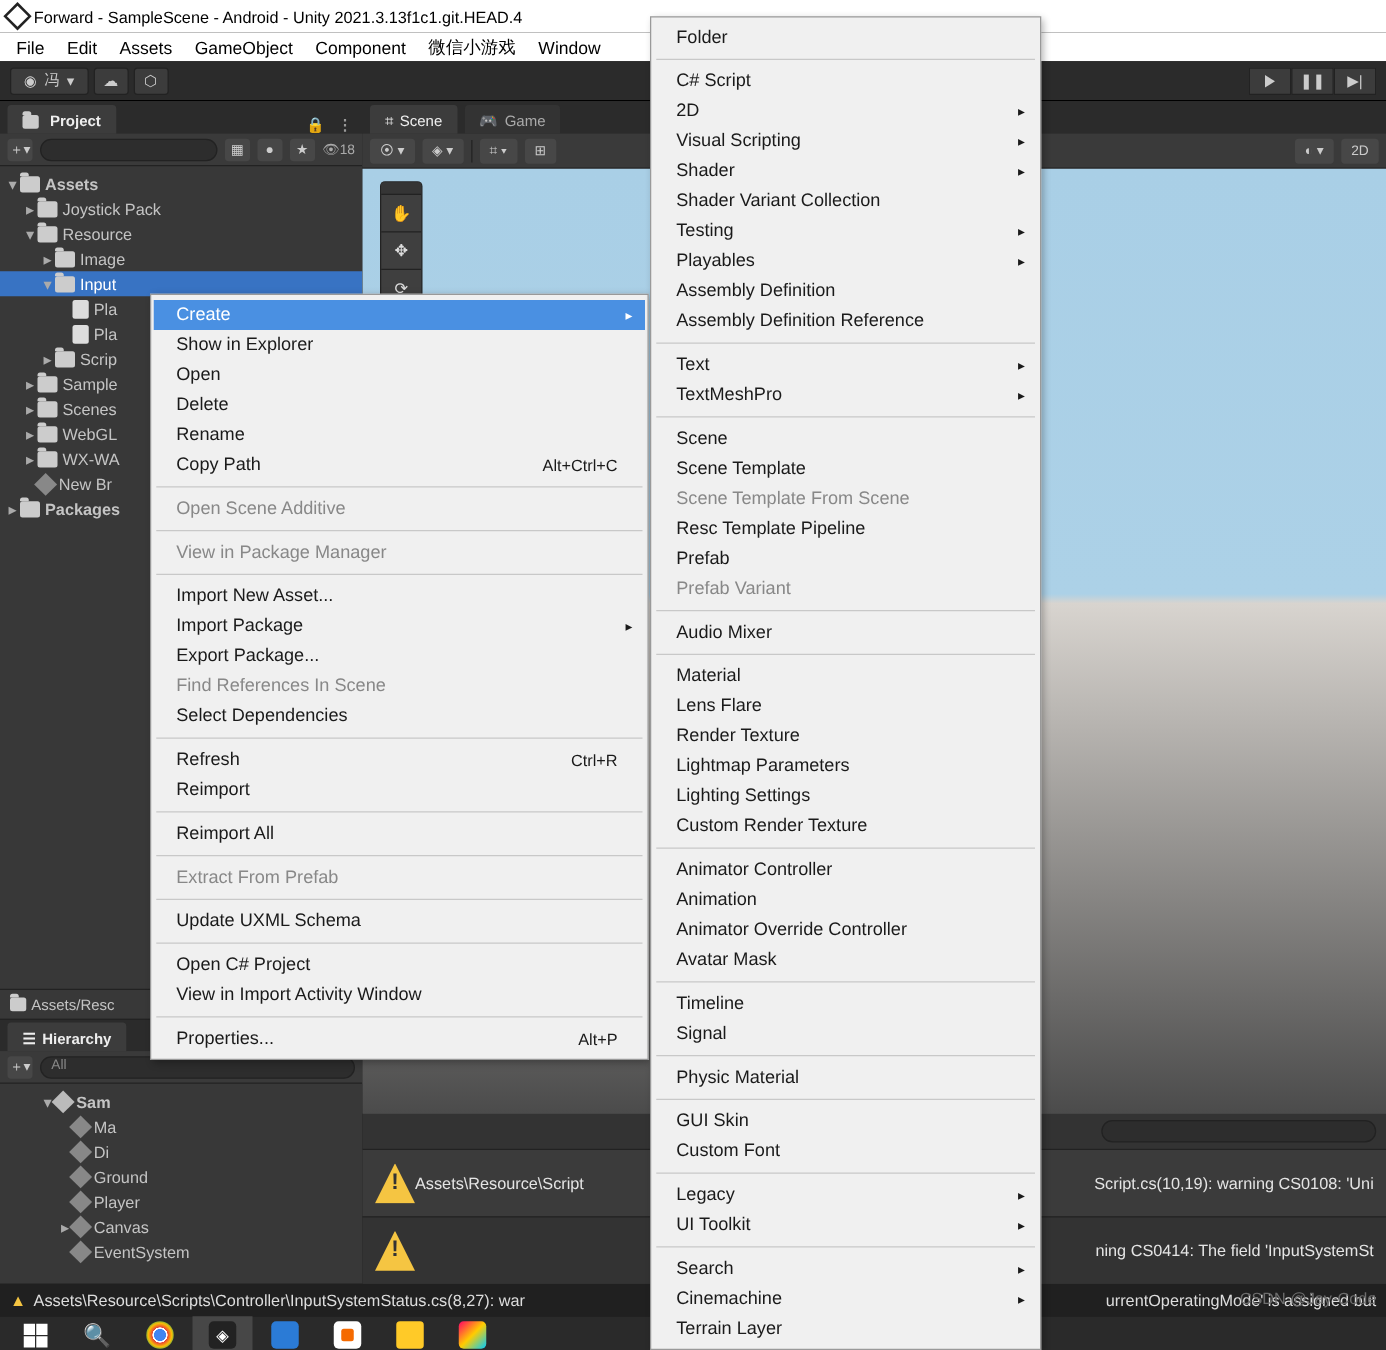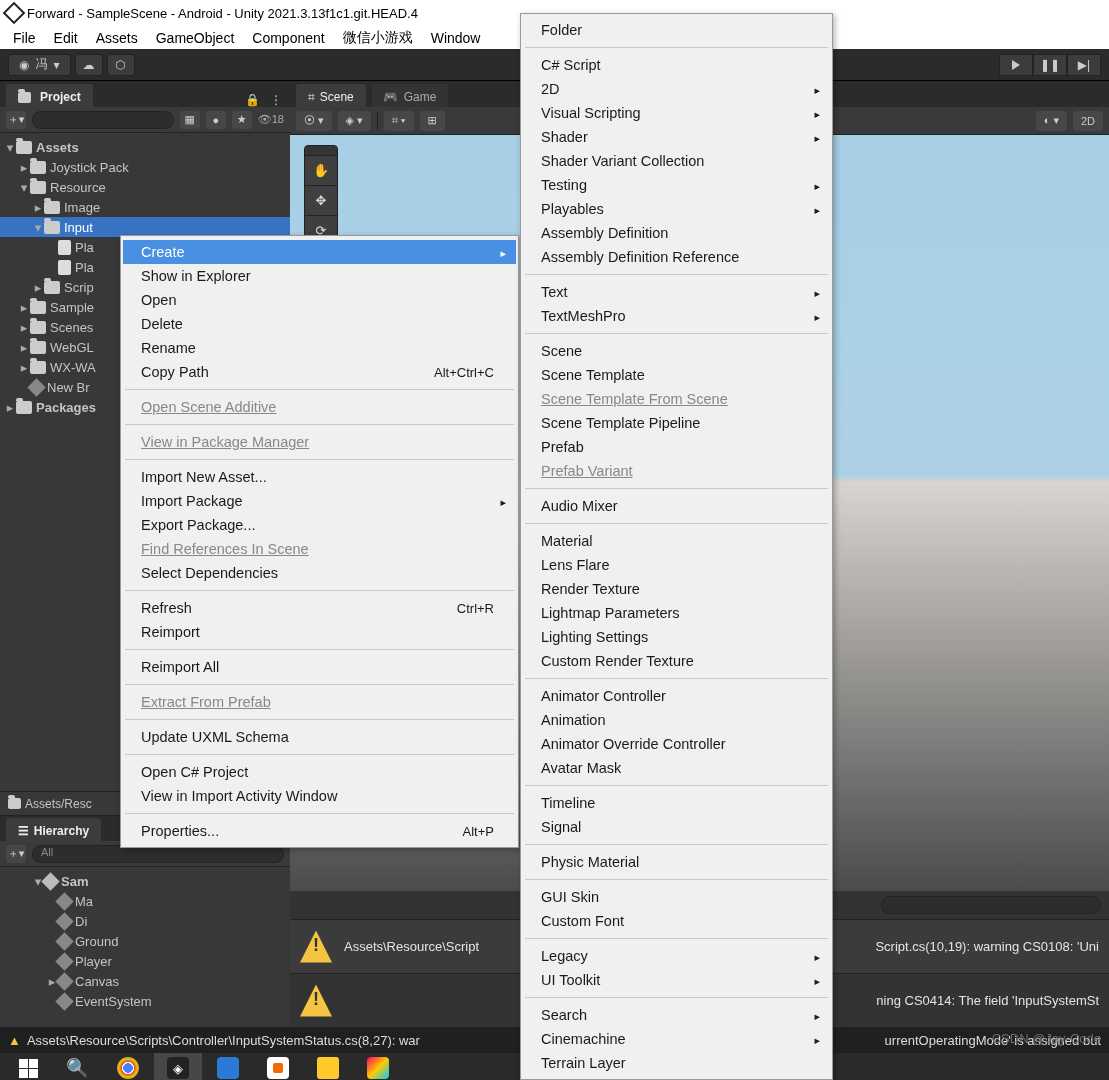--- a/index.html
+++ b/index.html
@@ -65,40 +65,40 @@
   
   .center{flex:1;display:flex;flex-direction:column;background:var(--bg);}
   .center .tabrow{height:26px;background:var(--bg-dark);display:flex;align-items:flex-end;}
   .scene-toolbar{height:28px;background:#3a3a3a;display:flex;align-items:center;padding:0 6px;gap:6px;border-bottom:1px solid #222;}
   .scene-toolbar .spacer{flex:1;}
   .pill{height:20px;padding:0 8px;background:#474747;border-radius:3px;font-size:11px;display:flex;align-items:center;color:#ccc;}
   .scene-view{flex:1;position:relative;background:linear-gradient(#a9cfe6 0%,#acd1e7 45%,#d8d4cf 46%,#4b4b4b 100%);overflow:hidden;}
   .scene-tools{position:absolute;left:14px;top:10px;width:34px;background:#3f3f3f;border:1px solid #222;border-radius:4px;}
   .scene-tools .st{height:30px;border-bottom:1px solid #222;display:flex;align-items:center;justify-content:center;color:#ddd;}
   .scene-tools .st.bar{height:10px;border-bottom:1px solid #222;background:#353535;}
-  .console-row{height:54px;background:#3b3b3b;border-top:1px solid #222;display:flex;align-items:center;padding:0 10px;gap:12px;}
+  .console-row{height:54px;background:#3b3b3b;border-top:1px solid #222;display:flex;align-items:center;padding:0 10px;gap:0;}
   .warn-i{width:32px;height:32px;background:#f5c542;clip-path:polygon(50% 0,100% 100%,0 100%);position:relative;}
   .warn-i::after{content:"!";position:absolute;left:0;right:0;top:4px;text-align:center;color:#333;font-weight:bold;font-size:18px;}
   .console-row .msg{flex:1;font-size:13px;color:#e4e4e4;white-space:nowrap;overflow:hidden;}
   .console-row.second{background:#333;}
   .search-console{width:220px;height:18px;background:#2d2d2d;border-radius:9px;border:1px solid #222;margin-left:auto;}
   
   .status{height:26px;background:var(--bg-darker);display:flex;align-items:center;padding:0 8px;color:#ddd;font-size:13px;}
   .status .warn-mini{color:#f5c542;margin-right:6px;}
   .watermark{position:absolute;right:8px;bottom:34px;font-size:13px;color:#6d6d6d;z-index:1;}
   
   .taskbar{height:30px;background:#2a2a2a;display:flex;align-items:center;padding:0 4px;gap:2px;}
   .task-i{width:48px;height:30px;display:flex;align-items:center;justify-content:center;}
   .task-i.active{background:#474747;}
   .tchip{width:22px;height:22px;border-radius:4px;}
   
   .ctx{position:absolute;background:var(--menu-bg);border:1px solid var(--menu-border);padding:4px 2px;font-size:14.5px;color:var(--menu-text);box-shadow:2px 2px 6px rgba(0,0,0,.3);}
   .ctx .item{height:24px;display:flex;align-items:center;padding:0 34px 0 18px;white-space:nowrap;position:relative;}
   .ctx .item.hl{background:var(--menu-hl);color:#fff;}
-  .ctx .item.disabled{color:var(--menu-disabled);text-decoration:underline;}
+  .ctx .item.disabled{color:var(--menu-disabled);}
   .ctx .sep{height:1px;background:#c8c8c8;margin:5px 2px;}
   .ctx .item .sc{position:absolute;right:22px;font-size:13px;}
   .ctx .item .arr{position:absolute;right:10px;}
   .ctx .item .arr::before{content:"▸";font-size:11px;}
 </style>
 </head>
 <body>
 
 <div class="titlebar">
   <span class="logo"></span>
@@ -528,21 +528,21 @@
   <div class="item">
       <span>Scene</span>
     </div>
   <div class="item">
       <span>Scene Template</span>
     </div>
   <div class="item disabled">
       <span>Scene Template From Scene</span>
     </div>
   <div class="item">
-      <span>Scene Template Pipeline</span>
+      <span>Resc Template Pipeline</span>
     </div>
   <div class="item">
       <span>Prefab</span>
     </div>
   <div class="item disabled">
       <span>Prefab Variant</span>
     </div>
   <div class="sep"></div>
   <div class="item">
       <span>Audio Mixer</span>

